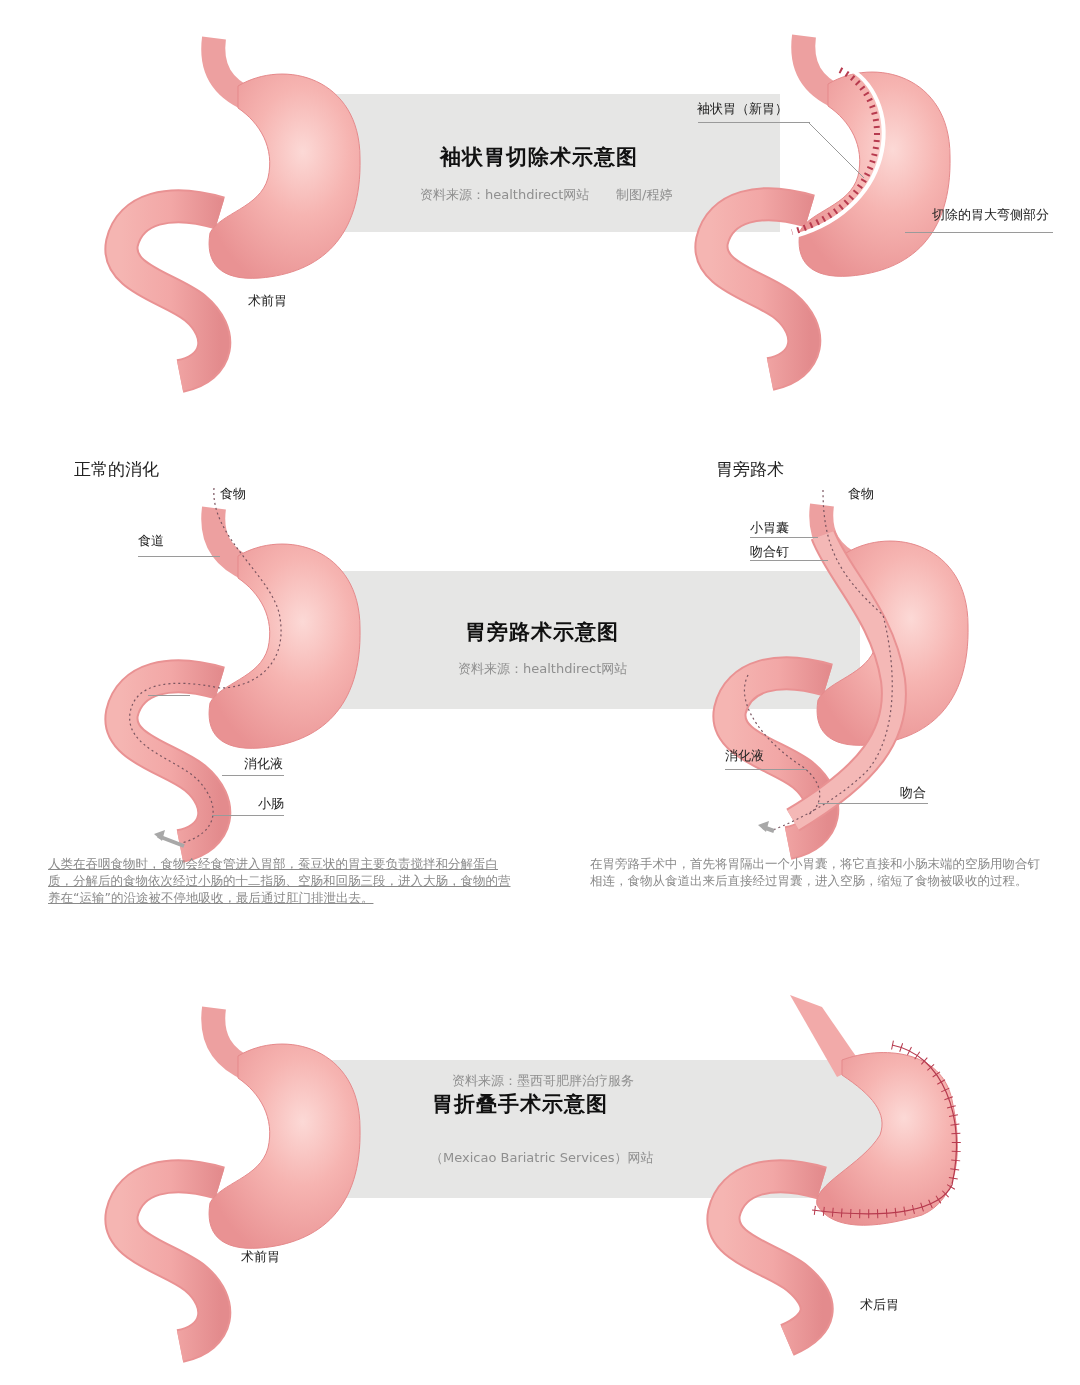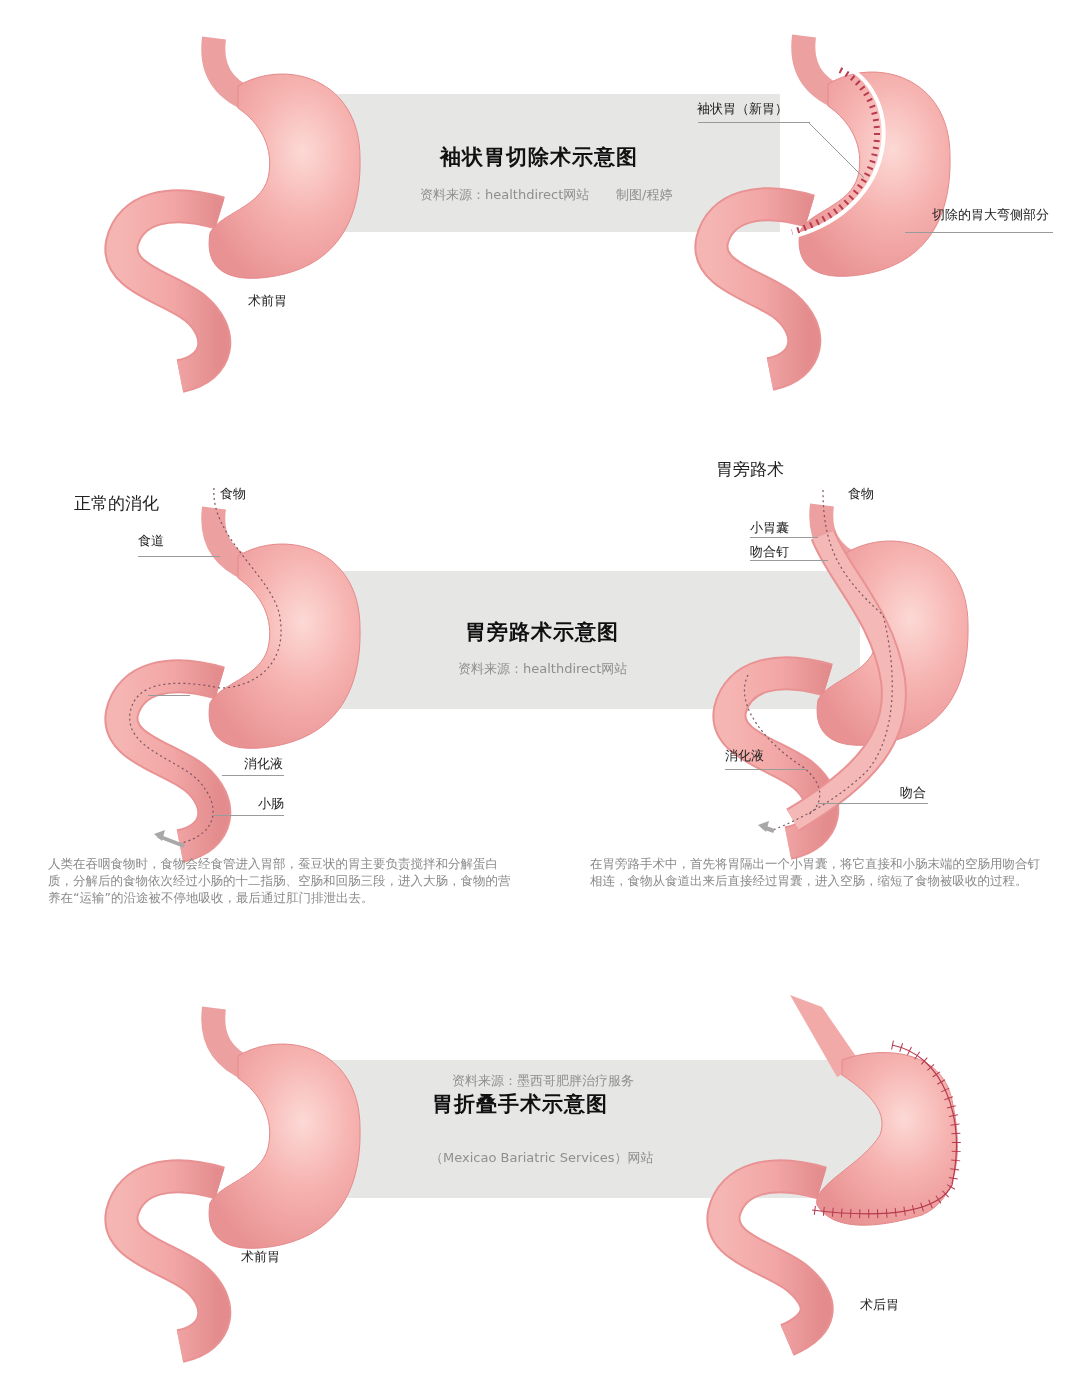--- a/index.html
+++ b/index.html
@@ -61,21 +61,21 @@
   <path d="M140,34 C198,62 192,168 92,196" fill="none" stroke="#b73a4e" stroke-width="6" stroke-dasharray="2 5"></path>
 </svg>
 <div class="label" style="left:697px; top:100px;">袖状胃（新胃）</div>
 <div class="leader" style="left:698px; top:122px; width:112px;"></div>
 <svg class="ill" style="left:808px; top:122px;" width="60" height="60">
     <line x1="0" y1="0" x2="56" y2="56" stroke="#9a9a9a" stroke-width="1"></line>
   </svg>
 <div class="label" style="left:932px; top:206px;">切除的胃大弯侧部分</div>
 <div class="leader" style="left:905px; top:232px; width:148px;"></div>
 
-<div class="sect-head" style="left:74px; top:458px;margin-top:34px;">正常的消化</div>
+<div class="sect-head" style="left:74px; top:458px;">正常的消化</div>
 <div class="sect-head" style="left:716px; top:458px;">胃旁路术</div>
 
 <div class="band" style="left:320px; top:571px; width:540px; height:138px;"></div>
 
 <svg class="ill" style="left:110px; top:508px;" width="260" height="340" viewBox="0 0 260 340">
   <use href="#stomachShape"></use>
   <path d="M104,-20 C100,30 165,70 170,110 C178,160 140,180 110,180 C60,170 25,175 20,205 C15,240 65,250 88,272 C112,298 108,325 72,335" fill="none" stroke="#7a5560" stroke-width="1.2" stroke-dasharray="2 3"></path>
   <path d="M74,338 L48,328" stroke="#a8a8a8" stroke-width="4"></path>
   <path d="M44,326 L55,322 L52,333 Z" fill="#a8a8a8"></path>
 </svg>
@@ -104,21 +104,21 @@
 <div class="label" style="left:848px; top:485px;">食物</div>
 <div class="label" style="left:750px; top:519px;">小胃囊</div>
 <div class="leader" style="left:750px; top:537px; width:68px;"></div>
 <div class="label" style="left:750px; top:543px;">吻合钉</div>
 <div class="leader" style="left:750px; top:560px; width:78px;"></div>
 <div class="label" style="left:725px; top:747px;">消化液</div>
 <div class="leader" style="left:725px; top:769px; width:82px;"></div>
 <div class="label" style="left:900px; top:784px;">吻合</div>
 <div class="leader" style="left:818px; top:803px; width:110px;"></div>
 
-<div class="para" style="left:48px; top:855px; width:466px;">人类在吞咽食物时，食物会经食管进入胃部，蚕豆状的胃主要负责搅拌和分解蛋白质，分解后的食物依次经过小肠的十二指肠、空肠和回肠三段，进入大肠，食物的营养在“运输”的沿途被不停地吸收，最后通过肛门排泄出去。</div>
+<div class="para" style="left:48px; top:855px; width:466px;text-decoration:underline;">人类在吞咽食物时，食物会经食管进入胃部，蚕豆状的胃主要负责搅拌和分解蛋白质，分解后的食物依次经过小肠的十二指肠、空肠和回肠三段，进入大肠，食物的营养在“运输”的沿途被不停地吸收，最后通过肛门排泄出去。</div>
 <div class="para" style="left:590px; top:855px; width:460px;">在胃旁路手术中，首先将胃隔出一个小胃囊，将它直接和小肠末端的空肠用吻合钉相连，食物从食道出来后直接经过胃囊，进入空肠，缩短了食物被吸收的过程。</div>
 
 <div class="band" style="left:320px; top:1060px; width:580px; height:138px;"></div>
 
 <svg class="ill" style="left:110px; top:1008px;" width="260" height="340" viewBox="0 0 260 340">
   <use href="#stomachShape"></use>
 </svg>
 <div class="label" style="left:241px; top:1248px;">术前胃</div>
 
 <div class="title" style="left:432px; top:1090px;">胃折叠手术示意图</div>

